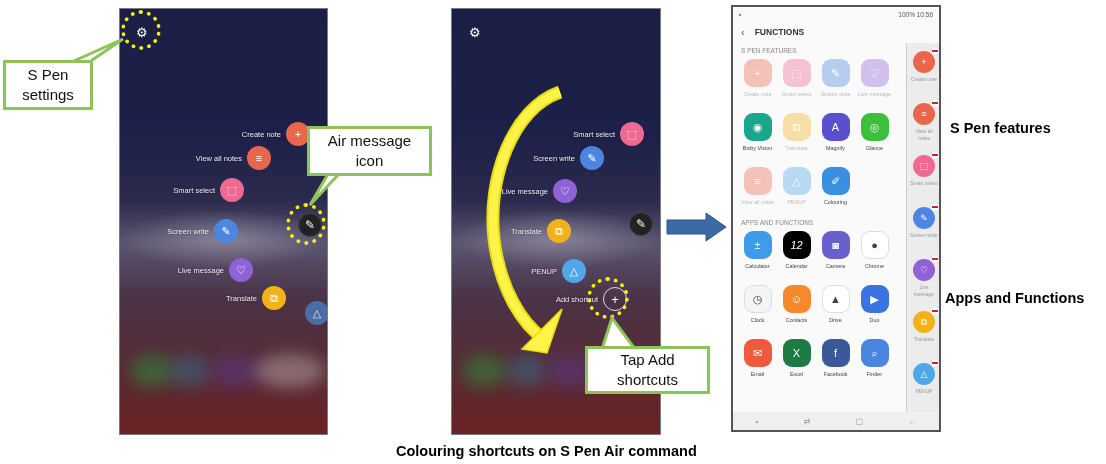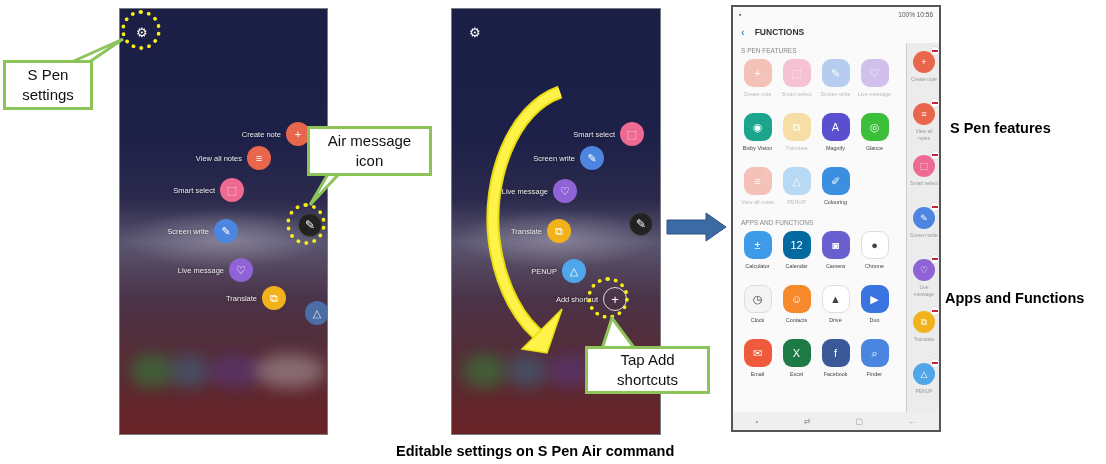--- a/index.html
+++ b/index.html
@@ -203,21 +203,21 @@
           <div class="app-lb">Colouring</div>
         </div>
       </div>
     <div class="sec-title" style="margin-top:-4px">APPS AND FUNCTIONS</div>
     <div class="grid" id="grid1">
         <div class="app">
           <div class="app-ic" style="background: rgb(61, 155, 233);">±</div>
           <div class="app-lb">Calculator</div>
         </div>
         <div class="app">
-          <div class="app-ic" style="background: #0369a1;">12</div>
+          <div class="app-ic" style="background: #000000; font-style: italic;">12</div>
           <div class="app-lb">Calendar</div>
         </div>
         <div class="app">
           <div class="app-ic" style="background: rgb(106, 95, 207);">◙</div>
           <div class="app-lb">Camera</div>
         </div>
         <div class="app">
           <div class="app-ic" style="background: rgb(255, 255, 255); color: rgb(68, 68, 68); border: 1px solid rgb(221, 221, 221);">●</div>
           <div class="app-lb">Chrome</div>
         </div>
@@ -289,13 +289,13 @@
       <span>•</span>
       <span>⇄</span>
       <span>▢</span>
       <span>←</span>
     </div>
 </div>
 
 <div class="caption" style="left:950px;top:120px">S Pen features</div>
 <div class="caption" style="left:945px;top:290px">Apps and Functions</div>
 
-<div class="caption" style="left:396px;top:443px">Editable settings on S Pen Air command</div>
+<div class="caption" style="left:396px;top:443px">Colouring shortcuts on S Pen Air command</div>
 
 </body></html>

